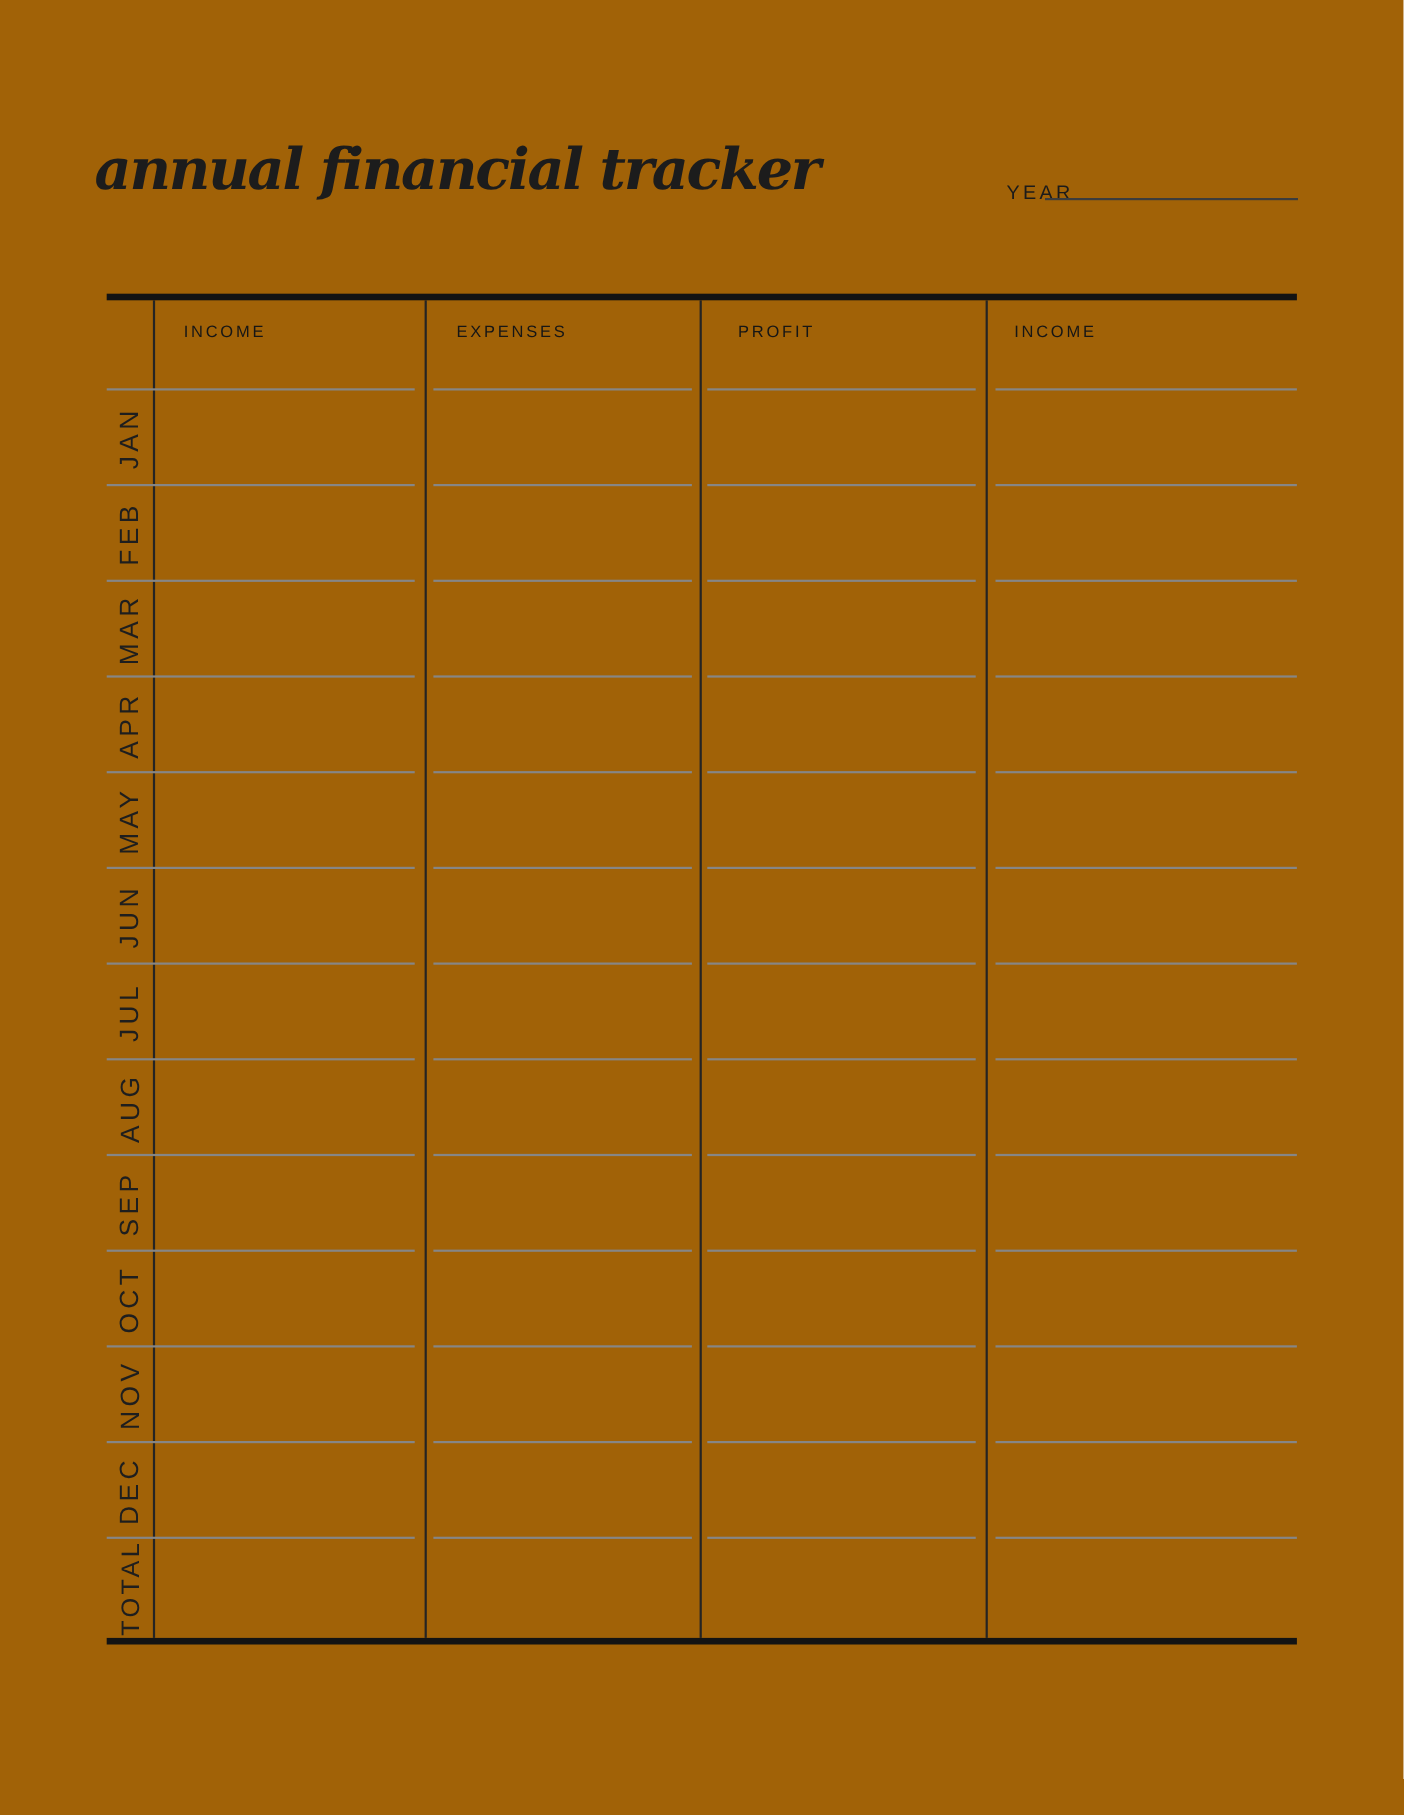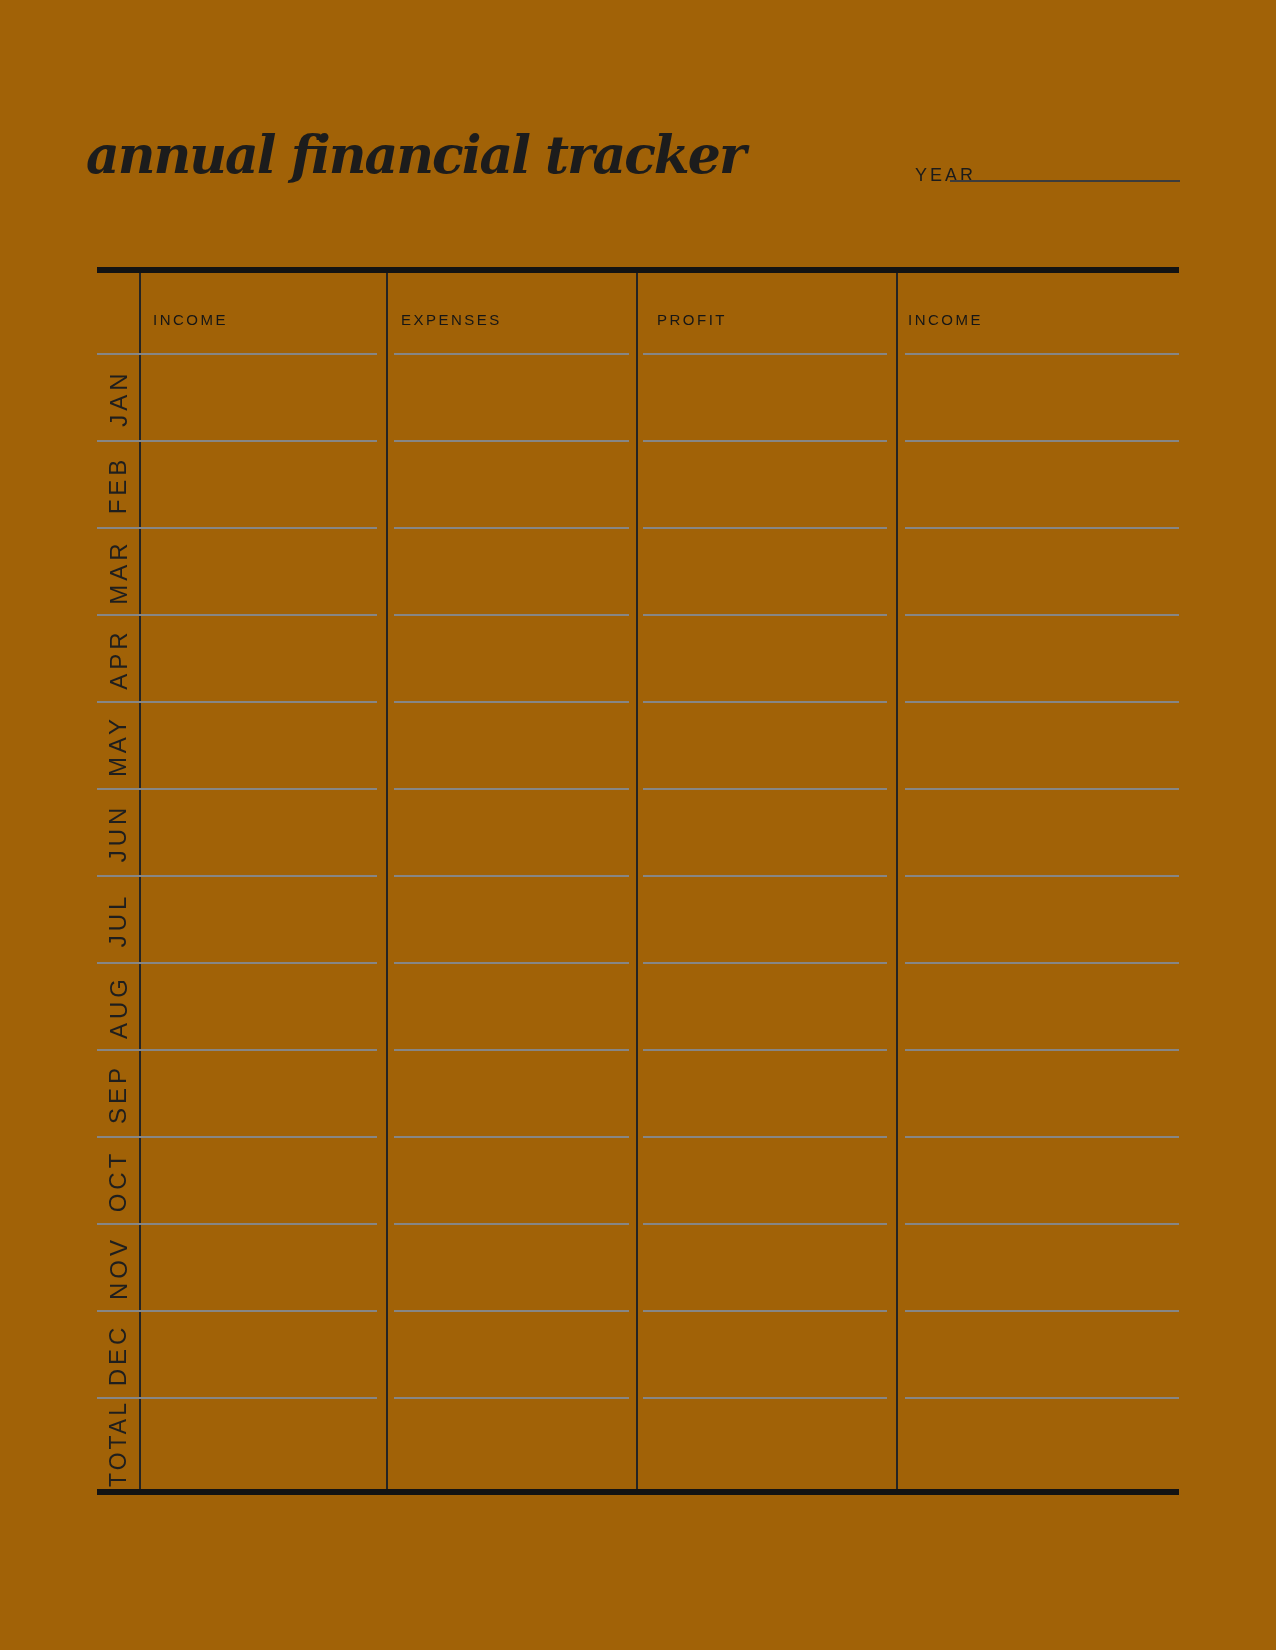--- a/index.html
+++ b/index.html
@@ -40,21 +40,21 @@
   .tborder { position:absolute; left:0; width:1082px; height:6px; background:#131313; }
   .tborder.top { top:0; }
   .tborder.bottom { top:1222px; }
 
   .vline { position:absolute; top:6px; height:1216px; width:2px; background:#242424; }
   .v1 { left:42px; }
   .v2 { left:289px; }
   .v3 { left:539px; }
   .v4 { left:799px; }
 
-  .hrow { position:absolute; left:0; top:6px; width:1082px; height:64px;margin-top:18px; }
+  .hrow { position:absolute; left:14px; top:6px; width:1082px; height:64px; }
   .hcell {
     position:absolute; top:20px;
     font-size:15px; letter-spacing:2.5px;
     color:#161616; white-space:nowrap;
   }
   .h1 { left:56px; }
   .h2 { left:304px; }
   .h3 { left:560px; }
   .h4 { left:811px; }
 

